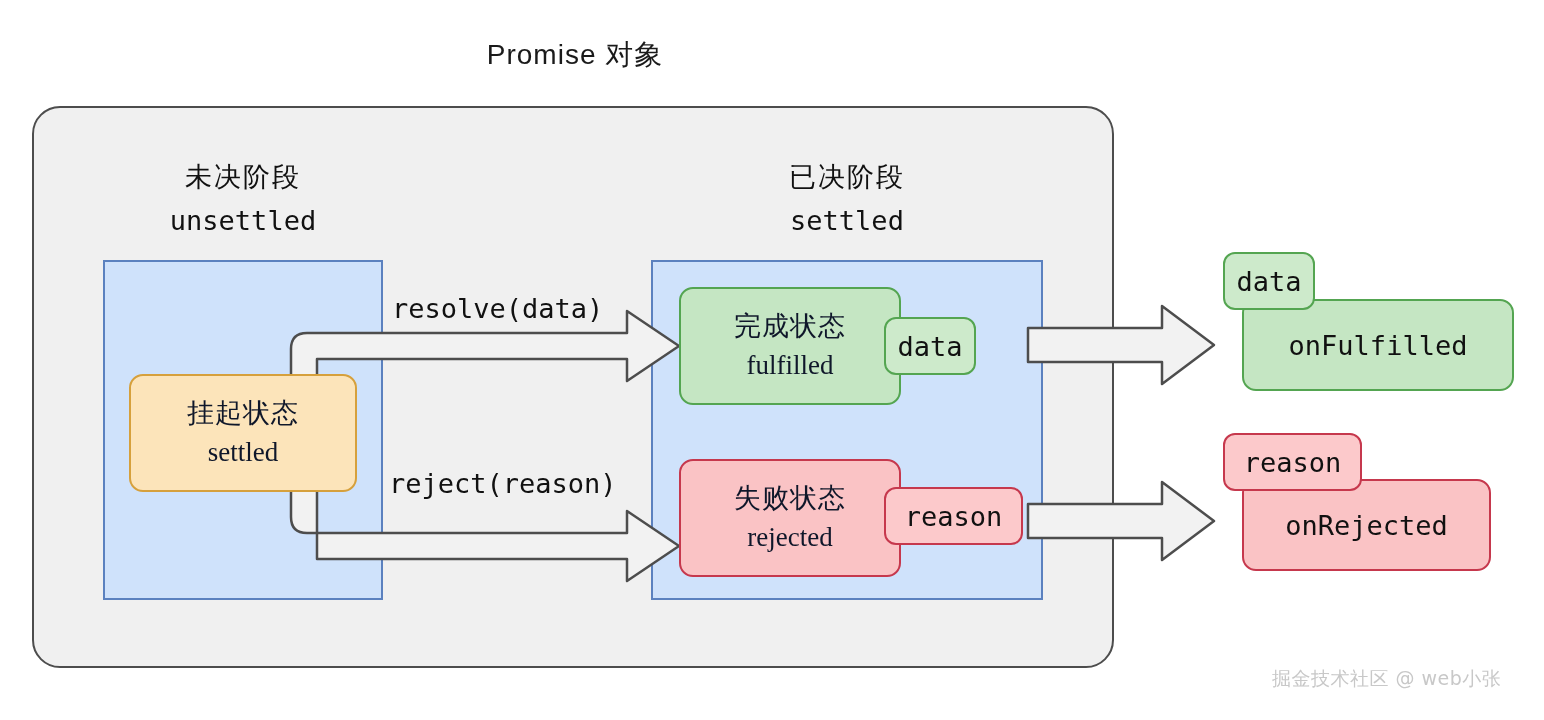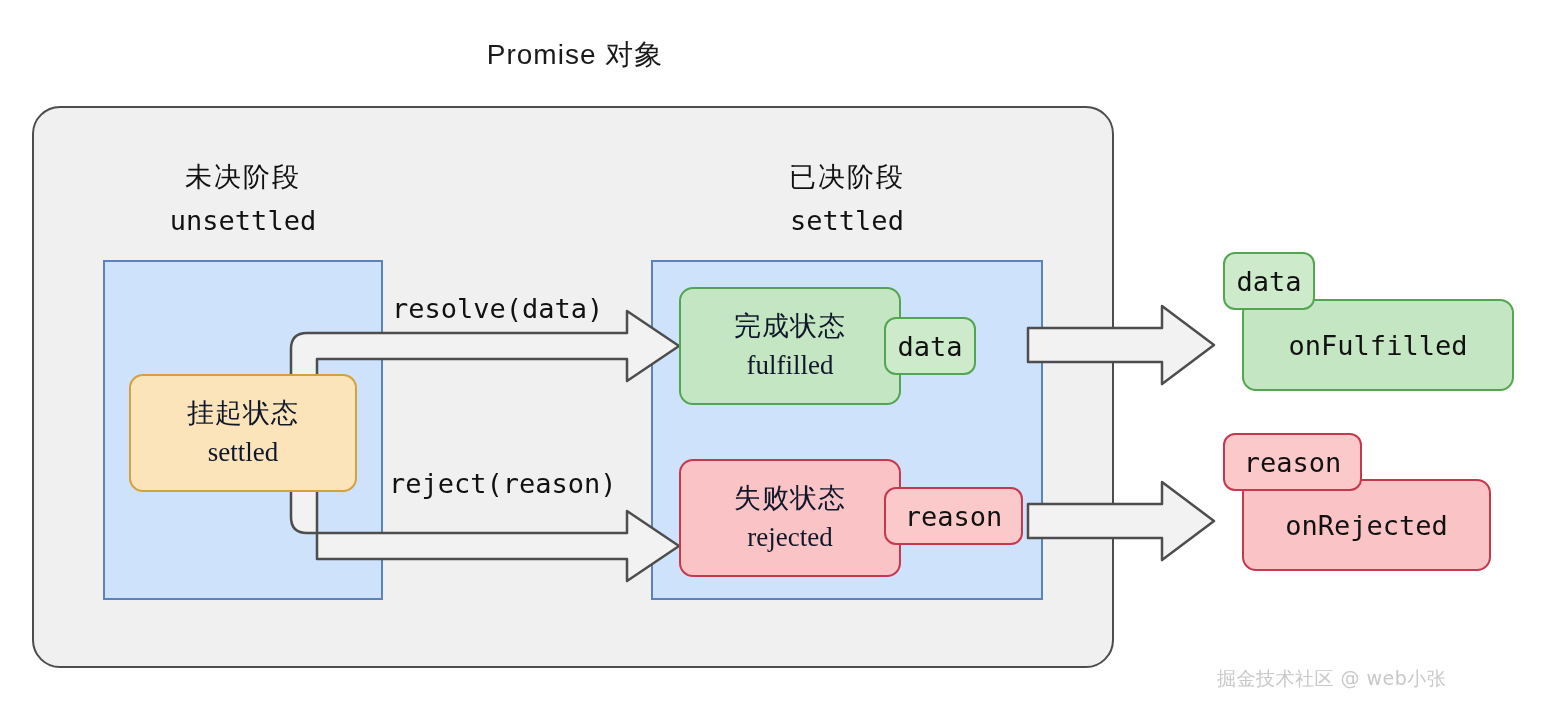--- a/index.html
+++ b/index.html
@@ -196,21 +196,21 @@
   
   #arrow-layer {
     left: 0; top: 0;
     width: 1544px; height: 720px;
     z-index: 4;
     pointer-events: none;
   }
 
   
   .watermark {
-    left: 1217px; top: 666px;
+    left: 1272px; top: 666px;
     font-family: "DejaVu Sans", "Liberation Sans", sans-serif;
     font-size: 19px;
     color: #c8c8c8;
     white-space: nowrap;
     letter-spacing: 0.5px;
   }
 </style>
 </head>
 <body>
 

